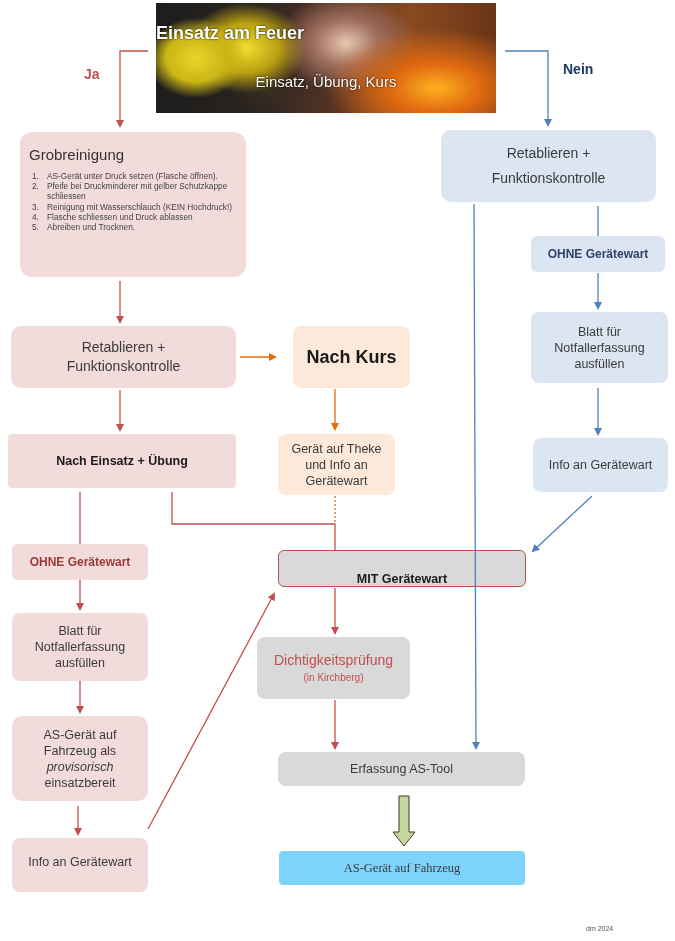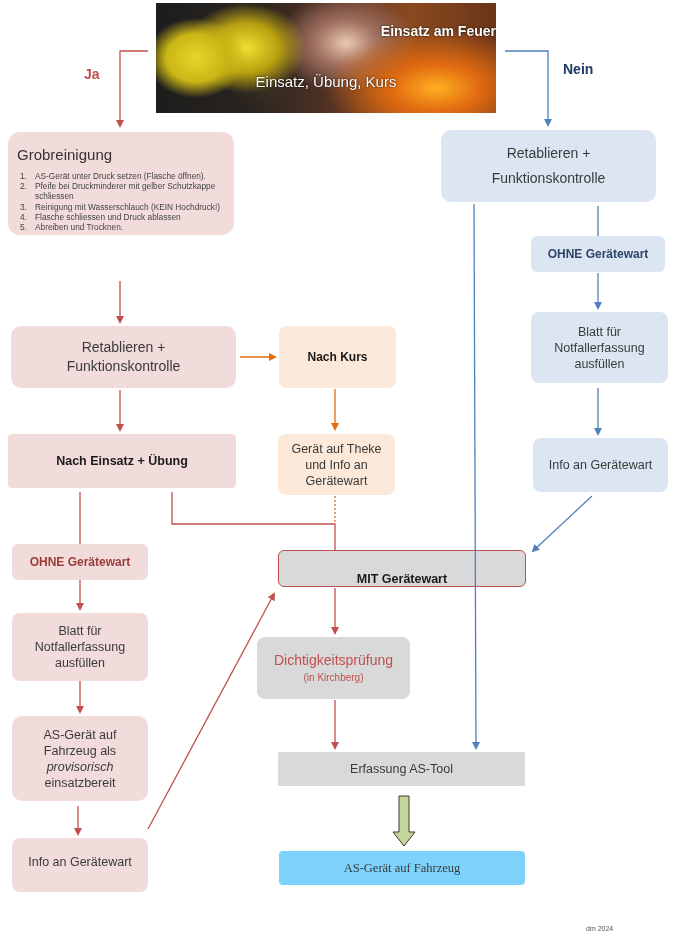--- a/index.html
+++ b/index.html
@@ -18,22 +18,22 @@
   .hdr {
     position: absolute; left: 156px; top: 3px; width: 340px; height: 110px; overflow: hidden;
     background:
       radial-gradient(ellipse 50px 40px at 40px 55px, #e8d62a 0%, #c9b515 60%, rgba(0,0,0,0) 100%),
       radial-gradient(ellipse 60px 45px at 90px 45px, #f0e030 0%, #b8a010 55%, rgba(0,0,0,0) 100%),
       radial-gradient(ellipse 40px 30px at 110px 80px, #3a3020 0%, rgba(0,0,0,0) 100%),
       radial-gradient(ellipse 110px 60px at 280px 85px, #ffb020 0%, #e06a10 40%, rgba(120,40,10,0) 100%),
       radial-gradient(ellipse 70px 50px at 190px 40px, #e8c8b0 0%, #a07060 45%, rgba(0,0,0,0) 100%),
       linear-gradient(90deg, #1d1d1d 0%, #2a2420 30%, #5a3524 55%, #8a4a20 75%, #6a3418 100%);
   }
-  .hdr-title { position: absolute; left: 0; width: 100%; top: 20px; text-align: right;
-               font-size: 14px; font-weight: bold; color: #ffffff; text-shadow: 0 0 2px #000; }
+  .hdr-title { position: absolute; left: 0; width: 100%; top: 20px; text-align: left;
+               font-size: 18px; font-weight: bold; color: #ffffff; text-shadow: 0 0 2px #000; }
   .hdr-sub { position: absolute; left: 0; width: 100%; top: 70px; text-align: center;
              font-size: 15px; color: #ffffff; text-shadow: 0 0 2px #000; }
   .branch { position: absolute; font-size: 14px; font-weight: bold; }
   .grob-title { position: absolute; left: 9px; top: 14px; font-size: 15px; color: #333; }
   .grob-list { position: absolute; left: 12px; top: 39px; margin: 0; padding: 0; list-style: none;
                font-size: 8.3px; line-height: 10.2px; color: #444; text-align: left; width: 210px; }
   .grob-list li { display: flex; }
   .grob-list .num { width: 15px; flex: none; }
   svg.conn { position: absolute; left: 0; top: 0; width: 675px; height: 941px; pointer-events: none; }
   .footer { position: absolute; left: 586px; top: 925px; font-size: 7px; color: #555; }
@@ -42,21 +42,21 @@
 <body>
 
 <div class="hdr">
   <div class="hdr-title">Einsatz am Feuer</div>
   <div class="hdr-sub">Einsatz, Übung, Kurs</div>
 </div>
 
 <div class="branch" style="left:84px; top:66px; color:#c0504d;">Ja</div>
 <div class="branch" style="left:563px; top:61px; color:#1f3864;">Nein</div>
 
-<div class="box red" style="left:8px; top:132px; width:226px; height:103px; display:block;">
+<div class="box red" style="left:20px; top:132px; width:226px; height:145px; display:block;">
   <div class="grob-title">Grobreinigung</div>
   <ul class="grob-list">
     <li>
         <span class="num">1.</span>
         <span>AS-Gerät unter Druck setzen (Flasche öffnen).</span>
       </li>
     <li>
         <span class="num">2.</span>
         <span>Pfeife bei Druckminderer mit gelber Schutzkappe schliessen</span>
       </li>
@@ -98,40 +98,40 @@
   <div>AS-Gerät auf</div>
   <div>Fahrzeug als</div>
   <div style="font-style:italic;">provisorisch</div>
   <div>einsatzbereit</div>
 </div>
 
 <div class="box red label-md" style="left:12px; top:838px; width:136px; height:54px; border-radius:8px; justify-content:flex-start; padding-top:16px;">
   <div>Info an Gerätewart</div>
 </div>
 
-<div class="box orange" style="left:279px; top:326px; width:117px; height:62px; font-size:12px;">
+<div class="box orange" style="left:293px; top:326px; width:117px; height:62px; font-size:18px;">
   <div class="bold">Nach Kurs</div>
 </div>
 
 <div class="box orange label-md" style="left:278px; top:434px; width:117px; height:61px;">
   <div>Gerät auf Theke</div>
   <div>und Info an</div>
   <div>Gerätewart</div>
 </div>
 
 <div class="box grey" style="left:278px; top:550px; width:248px; height:37px; border:1.5px solid #c0504d; font-size:12.5px;justify-content:flex-end;">
   <div class="bold">MIT Gerätewart</div>
 </div>
 
 <div class="box grey" style="left:257px; top:637px; width:153px; height:62px; border-radius:8px; color:#c0504d;">
   <div style="font-size:14px; line-height:20px;">Dichtigkeitsprüfung</div>
   <div style="font-size:10px; line-height:16px;">(in Kirchberg)</div>
 </div>
 
-<div class="box grey" style="left:278px; top:752px; width:247px; height:34px; border-radius:1px; font-size:12.5px;">
+<div class="box grey" style="left:278px; top:752px; width:247px; height:34px; border-radius:8px; font-size:12.5px;">
   <div>Erfassung AS-Tool</div>
 </div>
 
 <div class="box green" style="left:279px; top:851px; width:246px; height:34px; font-size:12.5px;">
   <div>AS-Gerät auf Fahrzeug</div>
 </div>
 
 <div class="box blue label-lg" style="left:441px; top:130px; width:215px; height:72px; line-height:25px;">
   <div>Retablieren +</div>
   <div>Funktionskontrolle</div>

